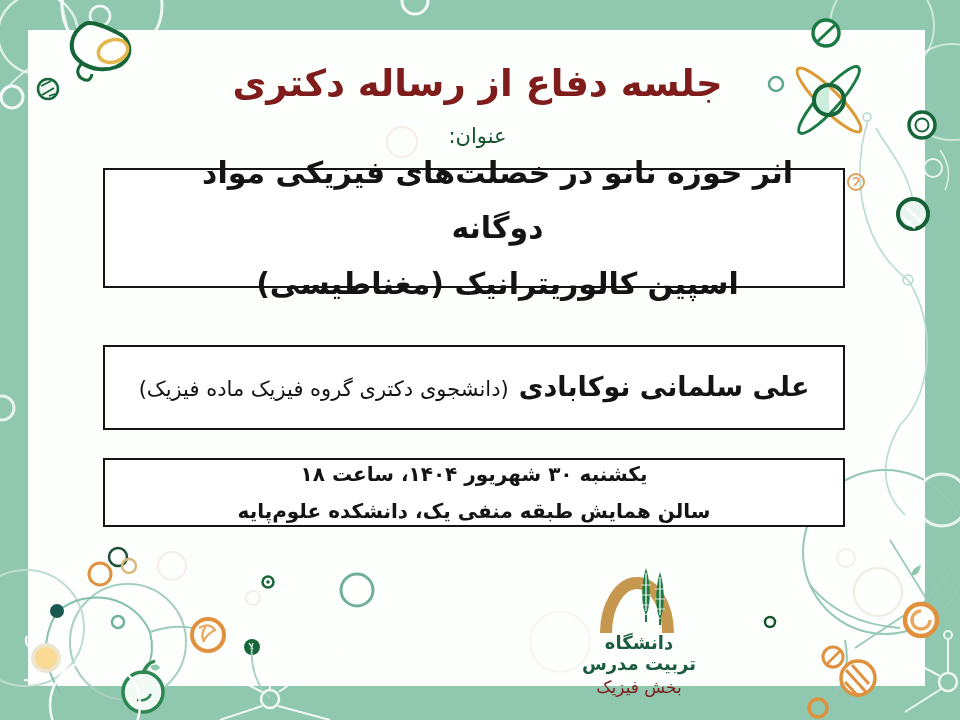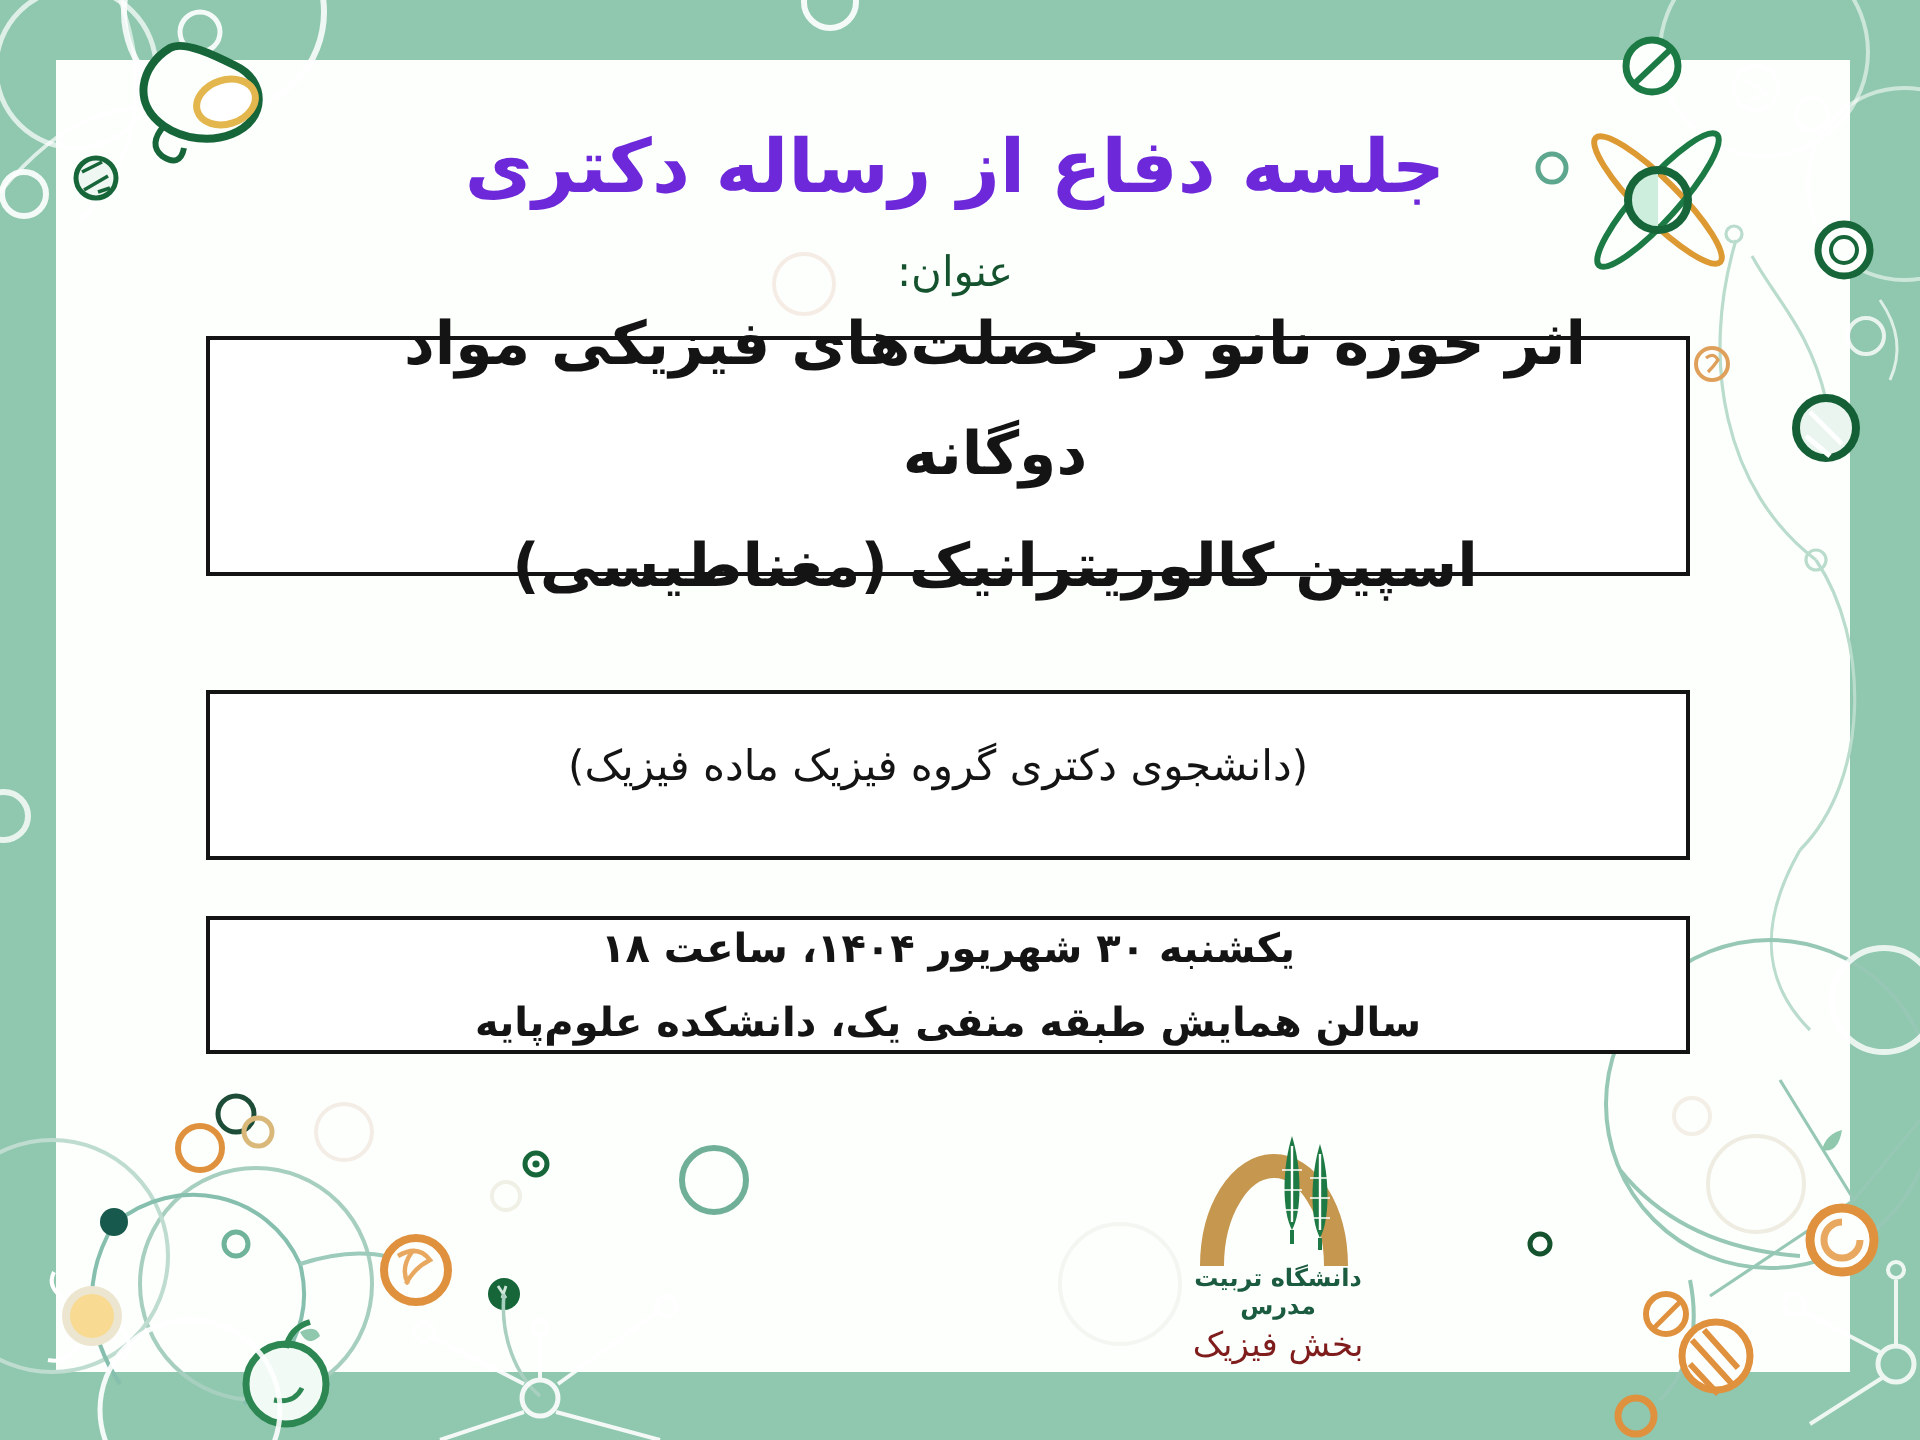--- a/index.html
+++ b/index.html
@@ -5,42 +5,42 @@
   html,body { margin:0; padding:0; }
   .slide {
     position:relative; width:960px; height:720px; overflow:hidden;
     background:#8fc8ae;
     font-family:"DejaVu Sans", sans-serif;
   }
   svg.bg { position:absolute; left:0; top:0; }
 
   .heading {
     position:absolute; top:62px; left:30px; right:35px;
-    text-align:center; font-size:37px; font-weight:bold; color:#6d28d9;
+    text-align:center; font-size:37px; font-weight:bold; color:#7f1d1d;
     letter-spacing:0;
   }
   .subtitle {
     position:absolute; top:124px; left:30px; right:35px;
     text-align:center; font-size:21px; color:#14532d;
   }
   .box {
     position:absolute; left:103px; width:742px; box-sizing:border-box;
     border:2px solid #141414; background:#ffffff;
     display:flex; flex-direction:column; justify-content:center; align-items:center;
     text-align:center; color:#141414;
   }
   .box-title { top:168px; height:120px; font-size:30px; font-weight:bold; line-height:1.85;padding-left:47px; }
   .box-presenter { top:345px; height:85px; flex-direction:row; align-items:baseline; padding-top:24px; box-sizing:border-box; }
   .presenter-name { font-size:27px; font-weight:bold; }
   .presenter-affiliation { font-size:21px; margin-inline-start:10px; }
   .box-session { top:458px; height:69px; font-size:20px; font-weight:bold; line-height:1.85; }
 
   .logo { position:absolute; top:565px; left:577px; width:124px; text-align:center; }
   .logo svg { display:block; margin:0 auto; }
-  .logo-name { font-size:12px; font-weight:bold; color:#1b5c40; margin-top:-3px; }
+  .logo-name { font-size:18px; font-weight:bold; color:#1b5c40; margin-top:-3px; }
   .logo-dept { font-size:17px; color:#7f1d1d; margin-top:3px; }
 </style>
 </head>
 <body>
 
 <div class="slide">
 
   <svg class="bg" width="960" height="720" viewBox="0 0 960 720">
 
     <rect x="28" y="30" width="897" height="656" fill="#fdfffd"></rect>
@@ -201,20 +201,21 @@
 
   <div class="heading" dir="rtl">جلسه دفاع از رساله دکتری</div>
   <div class="subtitle" dir="rtl">عنوان:</div>
 
   <div class="box box-title" dir="rtl">
     <div>اثر حوزه نانو در خصلت‌های فیزیکی مواد دوگانه</div>
     <div>اسپین کالوریترانیک (مغناطیسی)</div>
   </div>
 
   <div class="box box-presenter" dir="rtl">
+    <span class="presenter-name">علی سلمانی نوکابادی</span>
     <span class="presenter-affiliation">(دانشجوی دکتری گروه فیزیک ماده فیزیک)</span>
   </div>
 
   <div class="box box-session" dir="rtl">
     <div>یکشنبه ۳۰ شهریور ۱۴۰۴، ساعت ۱۸</div>
     <div>سالن همایش طبقه منفی یک، دانشکده علوم‌پایه</div>
   </div>
 
   <div class="logo">
     <svg width="110" height="70" viewBox="0 0 110 70">

